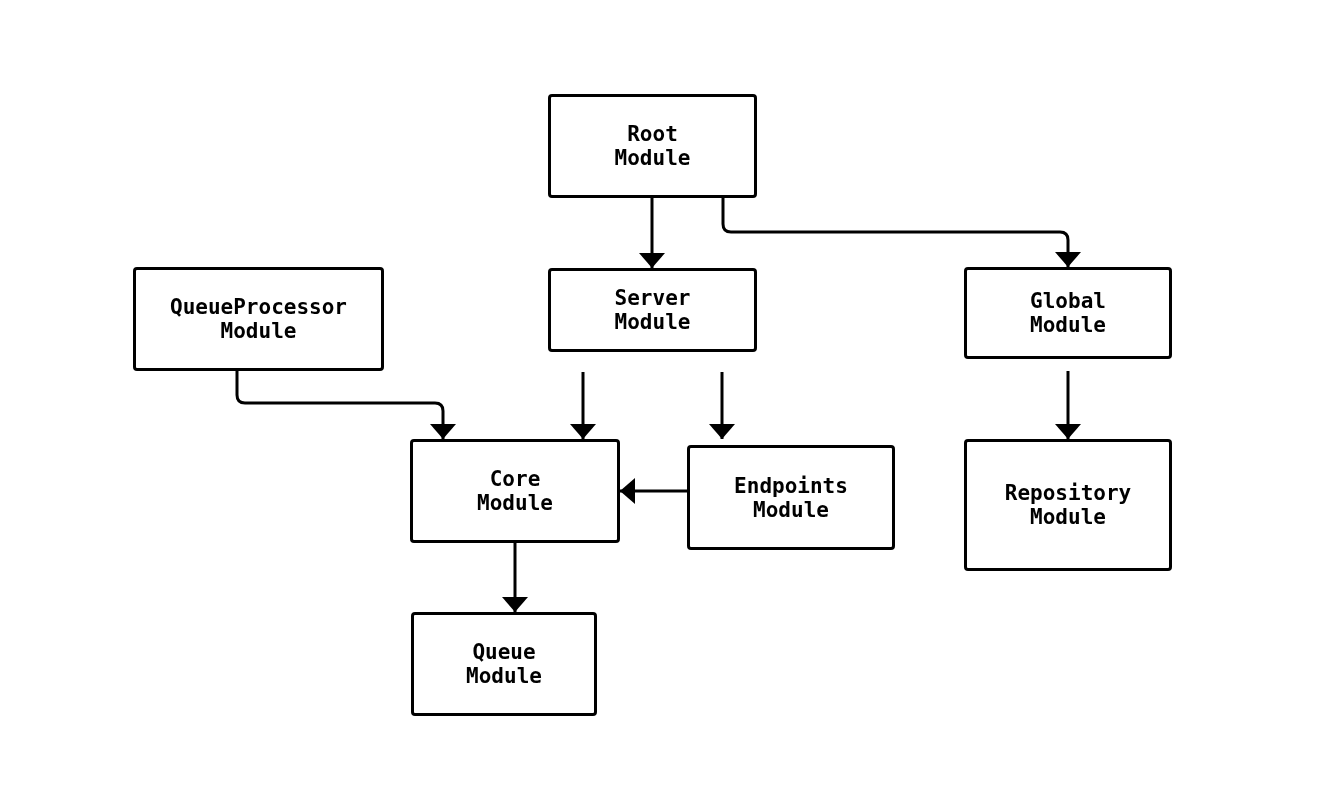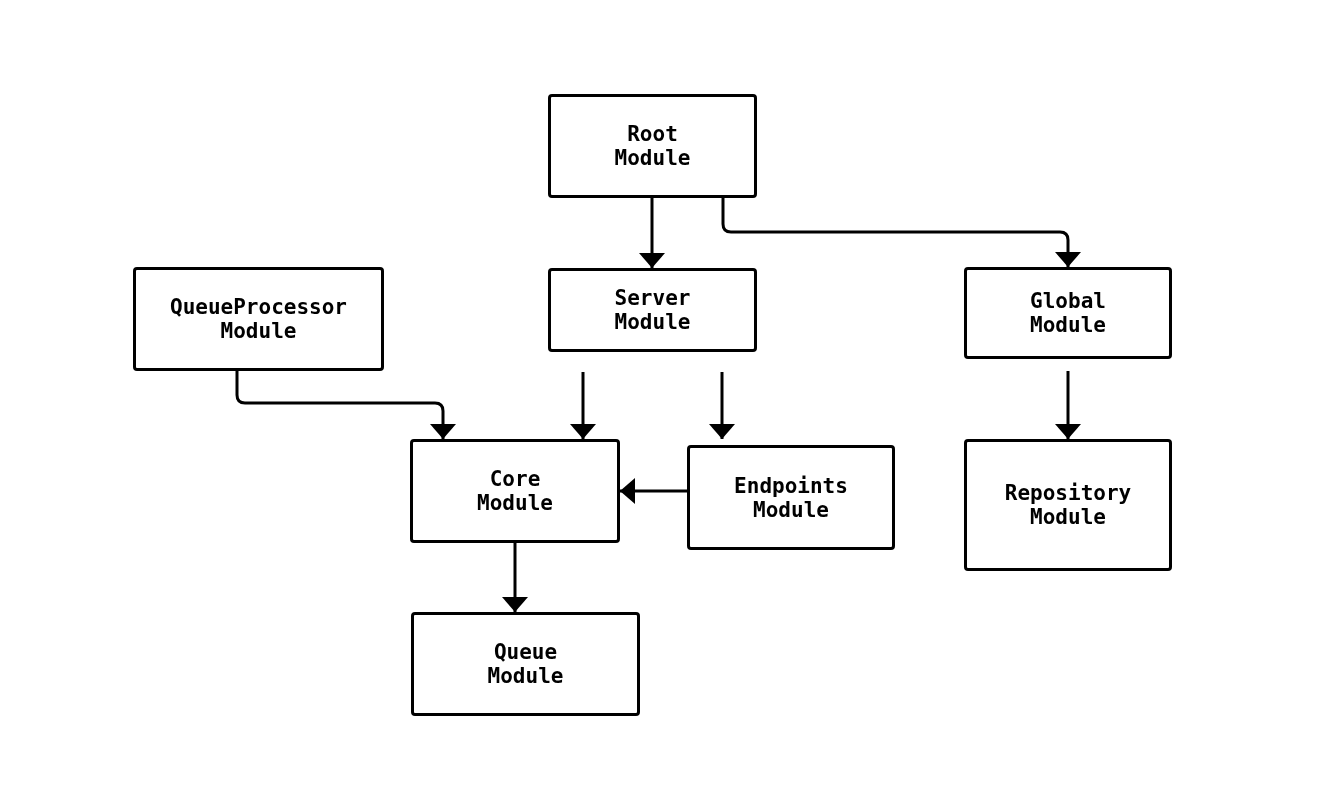--- a/index.html
+++ b/index.html
@@ -83,18 +83,18 @@
 Module</span>
   </div>
   <div class="node" style="left: 687px; top: 439px; width: 208px; height: 105px; margin-top: 6px;">
     <span class="node-label">Endpoints
 Module</span>
   </div>
   <div class="node" style="left: 964px; top: 439px; width: 208px; height: 132px;">
     <span class="node-label">Repository
 Module</span>
   </div>
-  <div class="node" style="left: 411px; top: 612px; width: 229px; height: 104px;">
+  <div class="node" style="left: 411px; top: 612px; width: 186px; height: 104px;">
     <span class="node-label">Queue
 Module</span>
   </div>
 
 </div>
 
 </body></html>

